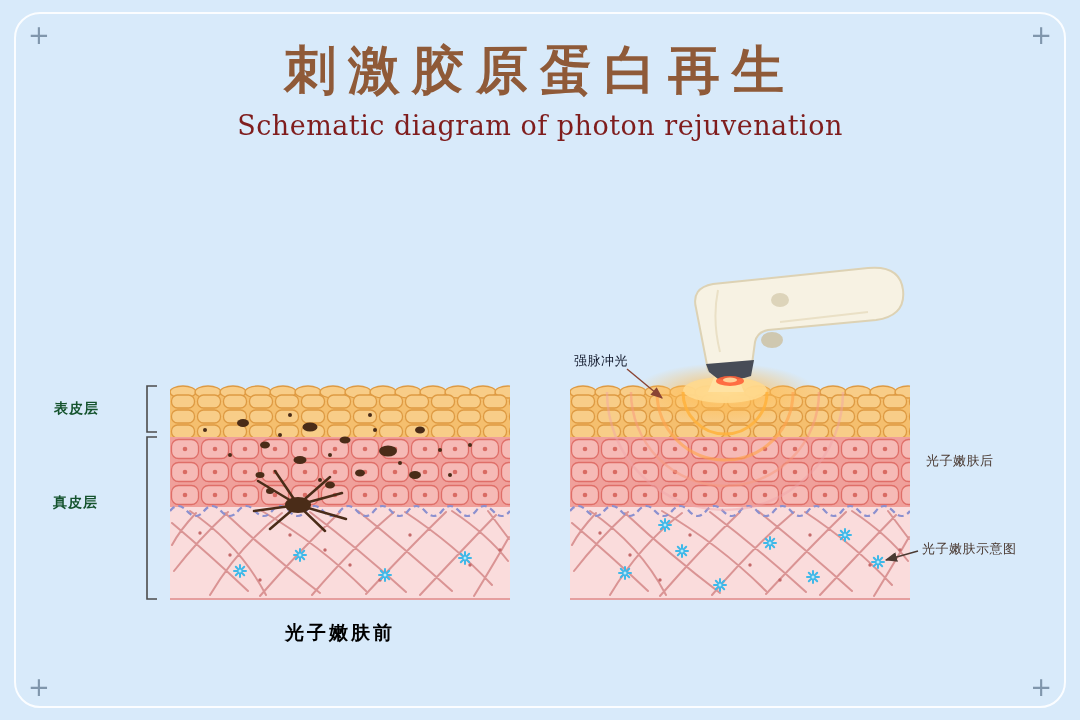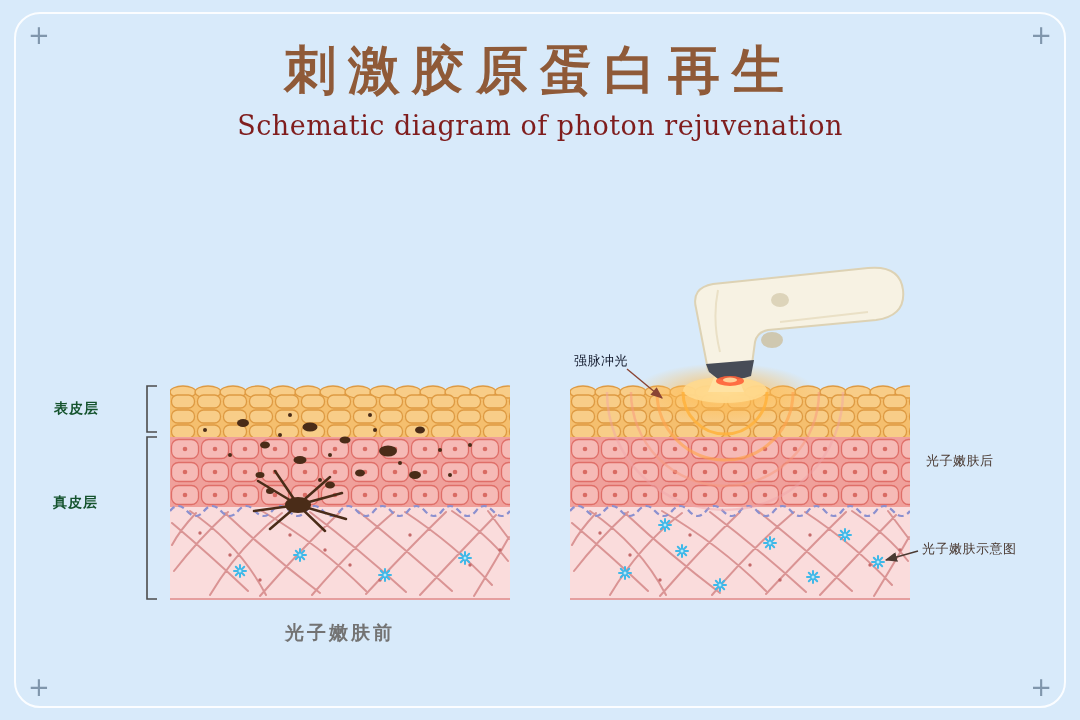--- a/index.html
+++ b/index.html
@@ -12,21 +12,21 @@
   .corner.bl{left:28px;bottom:20px}.corner.br{right:28px;bottom:20px}
   .title{position:absolute;top:36px;left:0;width:100%;text-align:center;
     font-family:"DejaVu Serif","Liberation Serif",serif;font-size:52px;font-weight:700;
     color:#8f5a38;letter-spacing:12px}
   .subtitle{position:absolute;top:110px;left:0;width:100%;text-align:center;
     font-family:"DejaVu Serif","Liberation Serif",serif;font-size:27px;color:#7f1d1d;letter-spacing:.5px}
   .layer-label{position:absolute;font-size:14px;font-weight:700;color:#14532d;letter-spacing:1px}
   .lbl-epidermis{left:54px;top:400px}
   .lbl-dermis{left:53px;top:494px}
   .caption{position:absolute;width:340px;text-align:center;top:620px;font-size:19px;
-    font-weight:700;color:#737373;letter-spacing:3px}
+    font-weight:700;color:#000000;letter-spacing:3px}
   .caption.before{left:170px}.caption.after{left:570px}
   .ann{position:absolute;font-size:13px;color:#4a3a32;letter-spacing:.5px;white-space:nowrap}
   .ann.ipl{left:574px;top:352px;color:#0f172a}
   .ann.heat{left:926px;top:452px}
   .ann.collagen{left:922px;top:540px}
   svg.abs{position:absolute;display:block}
   .overlay{pointer-events:none}
 </style>
 </head>
 <body>

